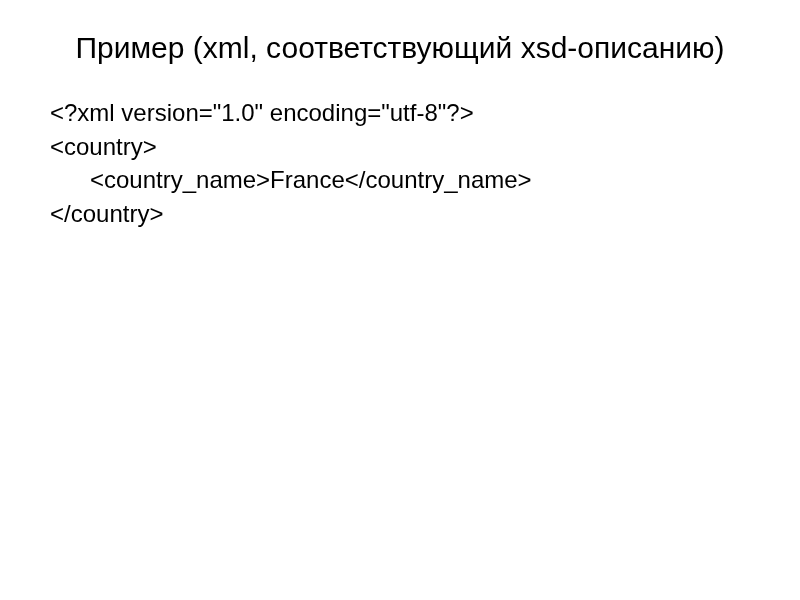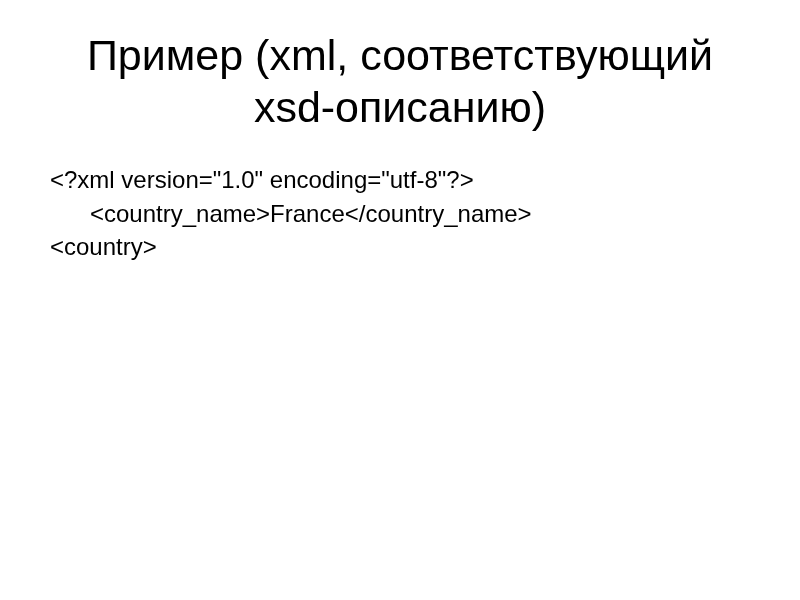--- a/index.html
+++ b/index.html
@@ -8,21 +8,21 @@
       box-sizing: border-box;
     }
     body {
       width: 800px;
       height: 600px;
       background: #ffffff;
       font-family: "Segoe UI", Arial, sans-serif;
       padding: 30px 50px;
     }
     .title {
-      font-size: 43px;
+      font-size: 30px;
       font-weight: normal;
       text-align: center;
       color: #000;
       line-height: 1.2;
       margin-bottom: 30px;
     }
     .code-block {
       font-family: "Segoe UI", Arial, sans-serif;
       font-size: 24px;
       color: #000;
@@ -35,15 +35,16 @@
       padding-left: 40px;
     }
   </style>
 </head>
 <body>
 
 <h1 class="title">Пример (xml, соответствующий xsd-описанию)</h1>
 
 <div class="code-block">
   <div class="code-line">&lt;?xml version="1.0" encoding="utf-8"?&gt;</div>
+  <div class="code-line">&lt;country&gt;</div>
   <div class="code-line indent">&lt;country_name&gt;France&lt;/country_name&gt;</div>
-  <div class="code-line">&lt;country&gt;</div>
+  <div class="code-line">&lt;/country&gt;</div>
 </div>
 
 </body></html>

